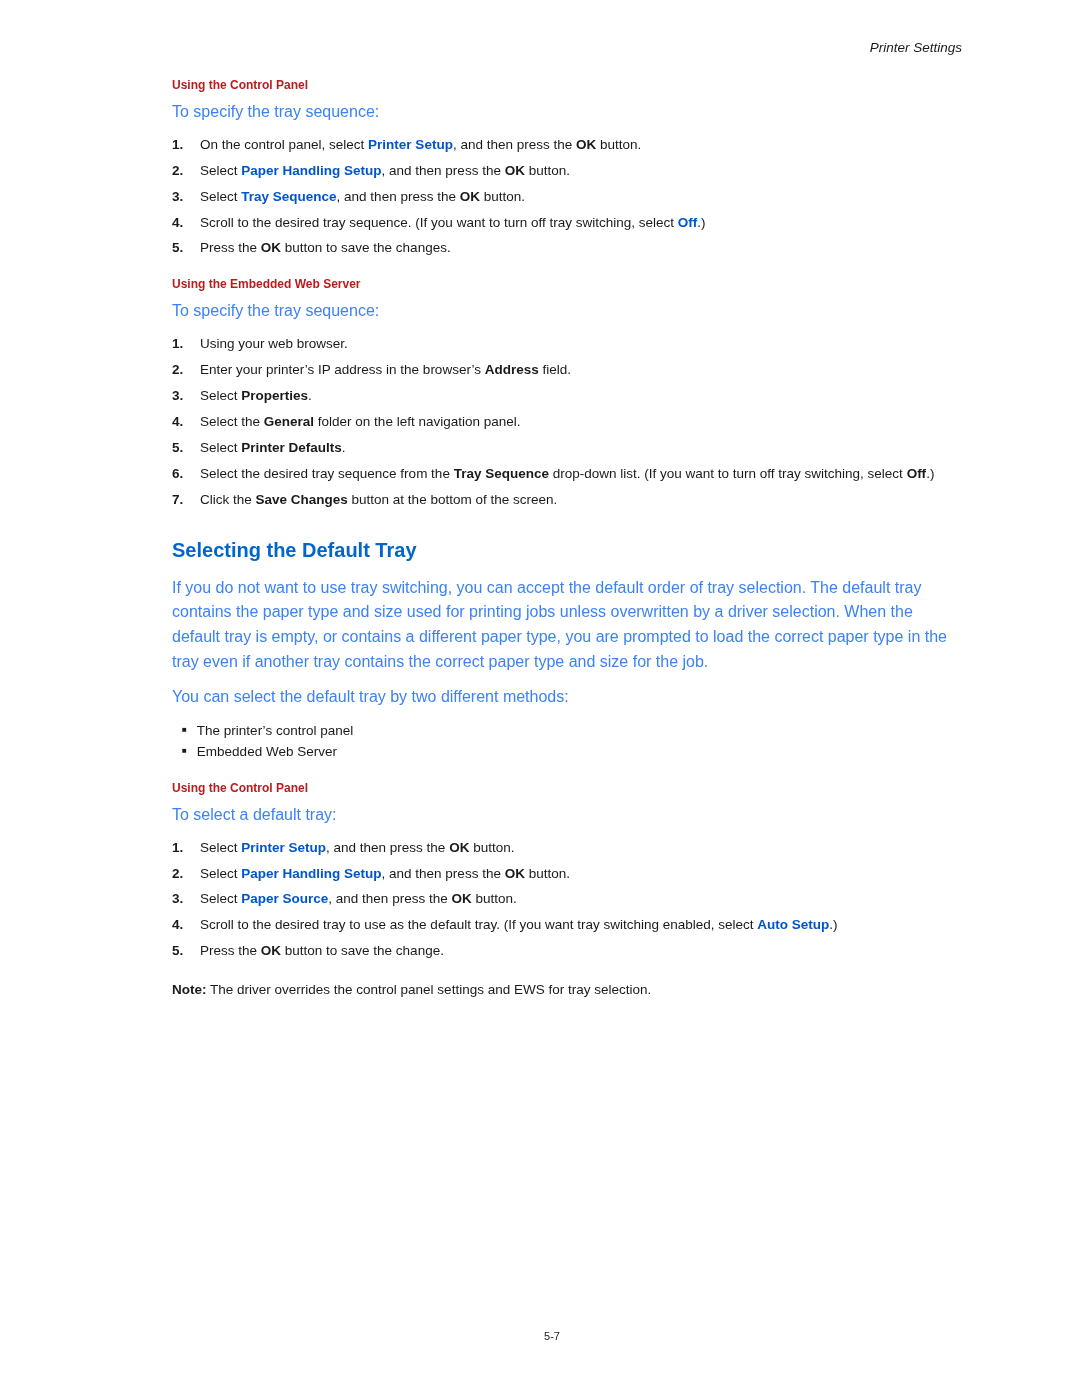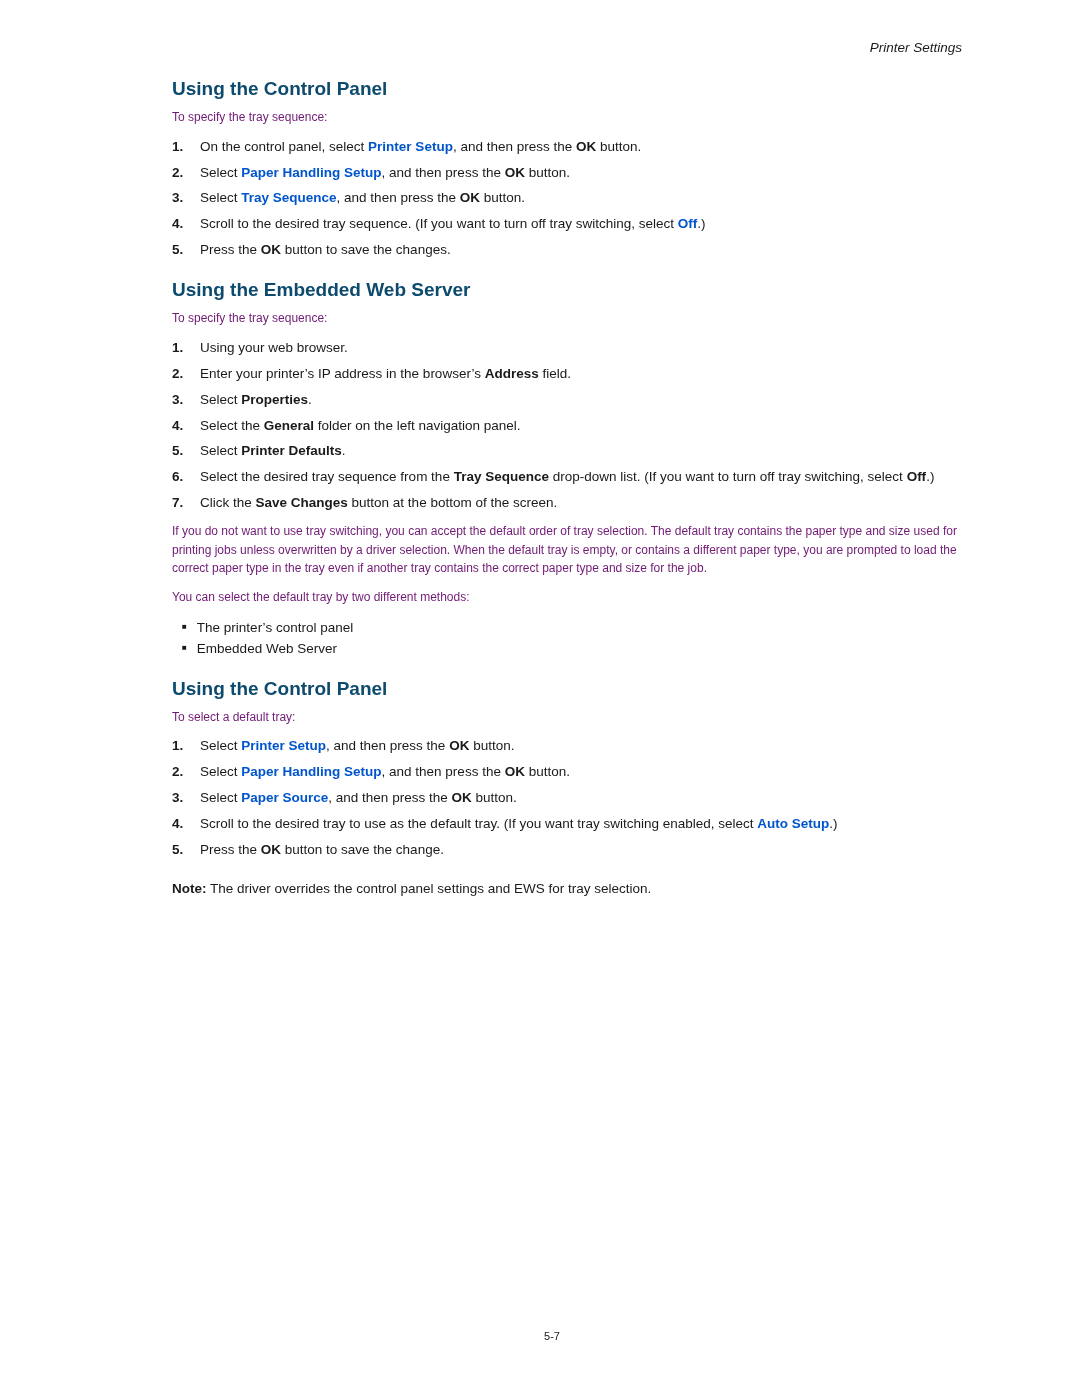--- a/index.html
+++ b/index.html
@@ -30,38 +30,38 @@
     .header-right {
       position: absolute;
       top: 40px;
       right: 130px;
       font-style: italic;
       font-size: 13.5px;
       color: #1a1a1a;
     }
 
     .section-heading-blue {
-      color: #0c4a6e;
-      font-size: 19px;
+      color: #b91c1c;
+      font-size: 12px;
       font-weight: bold;
       margin-bottom: 8px;
       margin-top: 18px;
     }
 
     .section-title {
       color: #0066cc;
       font-size: 20px;
       font-weight: bold;
       margin-top: 28px;
       margin-bottom: 14px;
     }
 
     .body-text {
-      font-size: 12px;
-      color: #701a75;
+      font-size: 16px;
+      color: #3b82f6;
       line-height: 1.55;
       margin-bottom: 10px;
     }
 
     .ordered-list {
       list-style: none;
       margin: 8px 0 8px 0;
       padding: 0;
     }
 
@@ -209,20 +209,21 @@
         <span class="content">Select the desired tray sequence from the <span class="bold">Tray Sequence</span> drop-down list. (If you want to turn off tray switching, select <span class="bold">Off</span>.)</span>
       </li>
       <li>
         <span class="num">7.</span>
         <span class="content">Click the <span class="bold">Save Changes</span> button at the bottom of the screen.</span>
       </li>
     </ol>
   </div>
 
   <div>
+    <div class="section-title">Selecting the Default Tray</div>
     <p class="body-text">If you do not want to use tray switching, you can accept the default order of tray selection. The default tray contains the paper type and size used for printing jobs unless overwritten by a driver selection. When the default tray is empty, or contains a different paper type, you are prompted to load the correct paper type in the tray even if another tray contains the correct paper type and size for the job.</p>
     <p class="body-text">You can select the default tray by two different methods:</p>
     <ul class="bullet-list">
       <li>
         <span>The printer’s control panel</span>
       </li>
       <li>
         <span>Embedded Web Server</span>
       </li>
     </ul>

